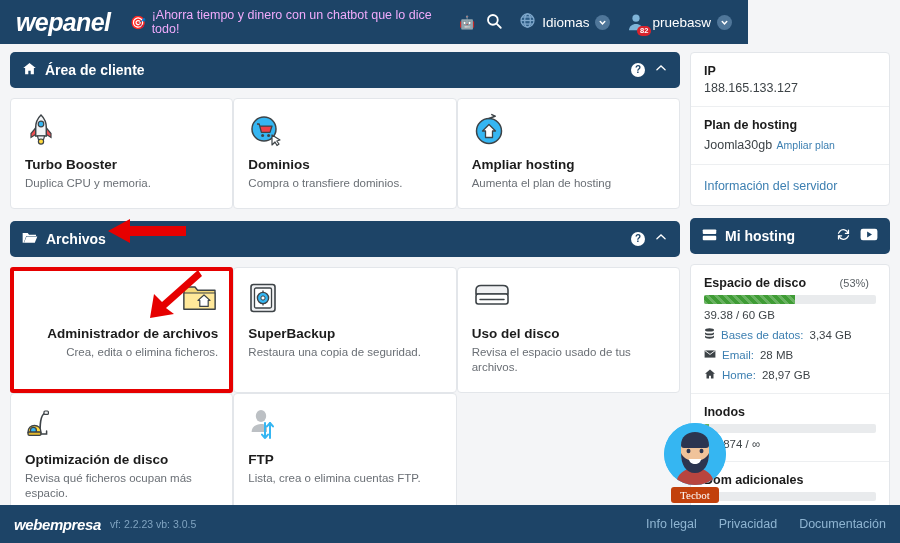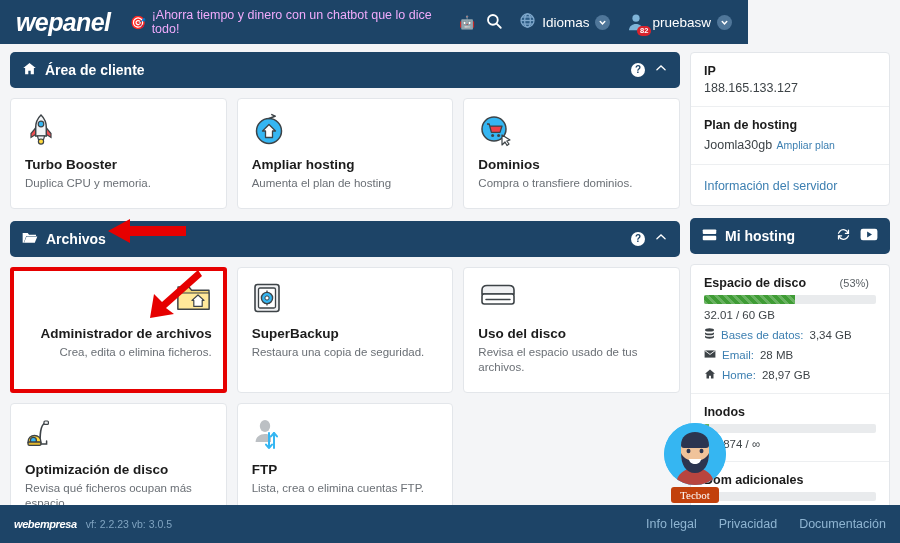--- a/index.html
+++ b/index.html
@@ -56,21 +56,21 @@
   }
   .panel-head-title { display: flex; align-items: center; gap: 8px; font-size: 14px; font-weight: bold; }
   .panel-head-right { margin-left: auto; display: flex; align-items: center; gap: 9px; }
   .help-dot {
     width: 14px; height: 14px; border-radius: 50%; background: #fff; color: #1d4467;
     font-size: 10px; font-weight: bold; display: flex; align-items: center; justify-content: center;
     line-height: 1; cursor: pointer;
   }
 
   
-  .cards { display: grid; grid-template-columns: repeat(3, 1fr); gap: 10px; margin-top: 10px; }
+  .cards { display: grid; grid-template-columns: repeat(3, 1fr); margin-top: 10px; }
   .card {
     background: #fff; border: 1px solid #e3e6ea; border-radius: 4px;
     padding: 14px 14px 16px 14px; min-height: 97px; position: relative; cursor: pointer;
   }
   .card.empty { background: transparent; border: none; cursor: default; }
   .card-icon { height: 34px; margin-bottom: 10px; line-height: 0; }
   .card-title { font-size: 13.5px; color: #1c1c1c; font-weight: bold; margin-bottom: 4px; }
   .card-desc { font-size: 11.5px; color: #6a6f75; line-height: 1.35; }
   .card.highlight {
     border: 4px solid #e60000; border-radius: 3px; padding: 11px 11px 26px 11px; text-align: right;
@@ -116,21 +116,21 @@
     background: #c2410c; color: #fff; font-size: 11px; padding: 2px 9px;
     border-radius: 3px; margin-top: -7px; display: inline-block; position: relative;
     font-family: "Liberation Serif", serif;
   }
 
   
   .footer {
     position: absolute; left: 0; bottom: 0; width: 900px; height: 38px;
     background: #1d4467; display: flex; align-items: center; padding: 0 14px;
   }
-  .foot-logo { color: #fff; font-size: 11px; font-weight: bold; font-style: italic; letter-spacing: -0.4px; }
+  .foot-logo { color: #fff; font-size: 15px; font-weight: bold; font-style: italic; letter-spacing: -0.4px; }
   .foot-ver { color: #7fa3c0; font-size: 10.5px; margin-left: 9px; }
   .foot-links { margin-left: auto; display: flex; gap: 22px; }
   .foot-link { color: #8fb5d2; font-size: 12.5px; cursor: pointer; }
 </style>
 </head>
 <body>
 
 <div class="page">
 
   <div class="topbar">
@@ -223,42 +223,42 @@
                 <circle cx="16" cy="28.6" r="2.6" fill="#ffd93d" stroke="#3d4347" stroke-width="1.2"></circle>
               </svg>
             </div>
             <div class="card-title">Turbo Booster</div>
             <div class="card-desc">Duplica CPU y memoria.</div>
           </div>
 
           <div class="card">
             <div class="card-icon">
               <svg width="34" height="34" viewBox="0 0 34 34">
-                <circle cx="17" cy="18" r="12.5" fill="#35b6f2" stroke="#3d4347" stroke-width="1.5"></circle>
-                <path d="M17 5.5 23 3.2" fill="none" stroke="#3d4347" stroke-width="1.5" stroke-linecap="round"></path>
-                <path d="M23 3.2l-3.2-1.6" fill="none" stroke="#3d4347" stroke-width="1.5" stroke-linecap="round"></path>
-                <path d="M17 11.5 10.5 18h3v6.5h7V18h3z" fill="#ffffff" stroke="#3d4347" stroke-width="1.3" stroke-linejoin="round"></path>
-              </svg>
-            </div>
-            <div class="card-title">Ampliar hosting</div>
-            <div class="card-desc">Aumenta el plan de hosting</div>
-          </div>
-
-          <div class="card">
-            <div class="card-icon">
-              <svg width="34" height="34" viewBox="0 0 34 34">
                 <circle cx="16" cy="16" r="12" fill="#35b6f2" stroke="#3d4347" stroke-width="1.5"></circle>
                 <path d="M9 11h2.2l2.2 8.4h8.6l2-6.3H12.2" fill="#ef3f46" stroke="#3d4347" stroke-width="1.3" stroke-linejoin="round"></path>
                 <circle cx="14.6" cy="22.4" r="1.5" fill="#3d4347"></circle>
                 <circle cx="20.6" cy="22.4" r="1.5" fill="#3d4347"></circle>
                 <path d="M24 22 L24 32 L27 29 L29 32.5 L31 31 L28.8 28 L32 27z" fill="#ffffff" stroke="#3d4347" stroke-width="1.2" stroke-linejoin="round"></path>
               </svg>
             </div>
             <div class="card-title">Dominios</div>
             <div class="card-desc">Compra o transfiere dominios.</div>
+          </div>
+
+          <div class="card">
+            <div class="card-icon">
+              <svg width="34" height="34" viewBox="0 0 34 34">
+                <circle cx="17" cy="18" r="12.5" fill="#35b6f2" stroke="#3d4347" stroke-width="1.5"></circle>
+                <path d="M17 5.5 23 3.2" fill="none" stroke="#3d4347" stroke-width="1.5" stroke-linecap="round"></path>
+                <path d="M23 3.2l-3.2-1.6" fill="none" stroke="#3d4347" stroke-width="1.5" stroke-linecap="round"></path>
+                <path d="M17 11.5 10.5 18h3v6.5h7V18h3z" fill="#ffffff" stroke="#3d4347" stroke-width="1.3" stroke-linejoin="round"></path>
+              </svg>
+            </div>
+            <div class="card-title">Ampliar hosting</div>
+            <div class="card-desc">Aumenta el plan de hosting</div>
           </div>
         </div>
       </div>
 
       <div class="panel">
         <div class="panel-head">
           <div class="panel-head-title">
             <span>
               <svg width="16" height="15" viewBox="0 0 24 22" fill="#ffffff">
                 <path d="M1 4.2h7.6l2 2.6H21v2H6.4L2.6 19H1z"></path>
@@ -399,21 +399,21 @@
 
       <div class="side-card">
         <div class="side-row">
           <div class="usage-title">
             <span>Espacio de disco</span>
             <span class="usage-pct">(53%)</span>
           </div>
           <div class="bar-track">
             <div class="bar-fill" style="width: 53%;"></div>
           </div>
-          <div class="bar-caption">32.01 / 60 GB</div>
+          <div class="bar-caption">39.38 / 60 GB</div>
 
           <div class="usage-line">
             <span>
               <svg width="11" height="12" viewBox="0 0 14 16" fill="#3d4347">
                 <ellipse cx="7" cy="2.6" rx="6" ry="2.2"></ellipse>
                 <path d="M1 5.2v2.4c0 1.2 2.7 2.2 6 2.2s6-1 6-2.2V5.2c0 1.2-2.7 2.2-6 2.2S1 6.4 1 5.2z"></path>
                 <path d="M1 9.6V12c0 1.2 2.7 2.2 6 2.2s6-1 6-2.2V9.6c0 1.2-2.7 2.2-6 2.2s-6-1-6-2.2z"></path>
               </svg>
             </span>
             <span>Bases de datos:</span>

